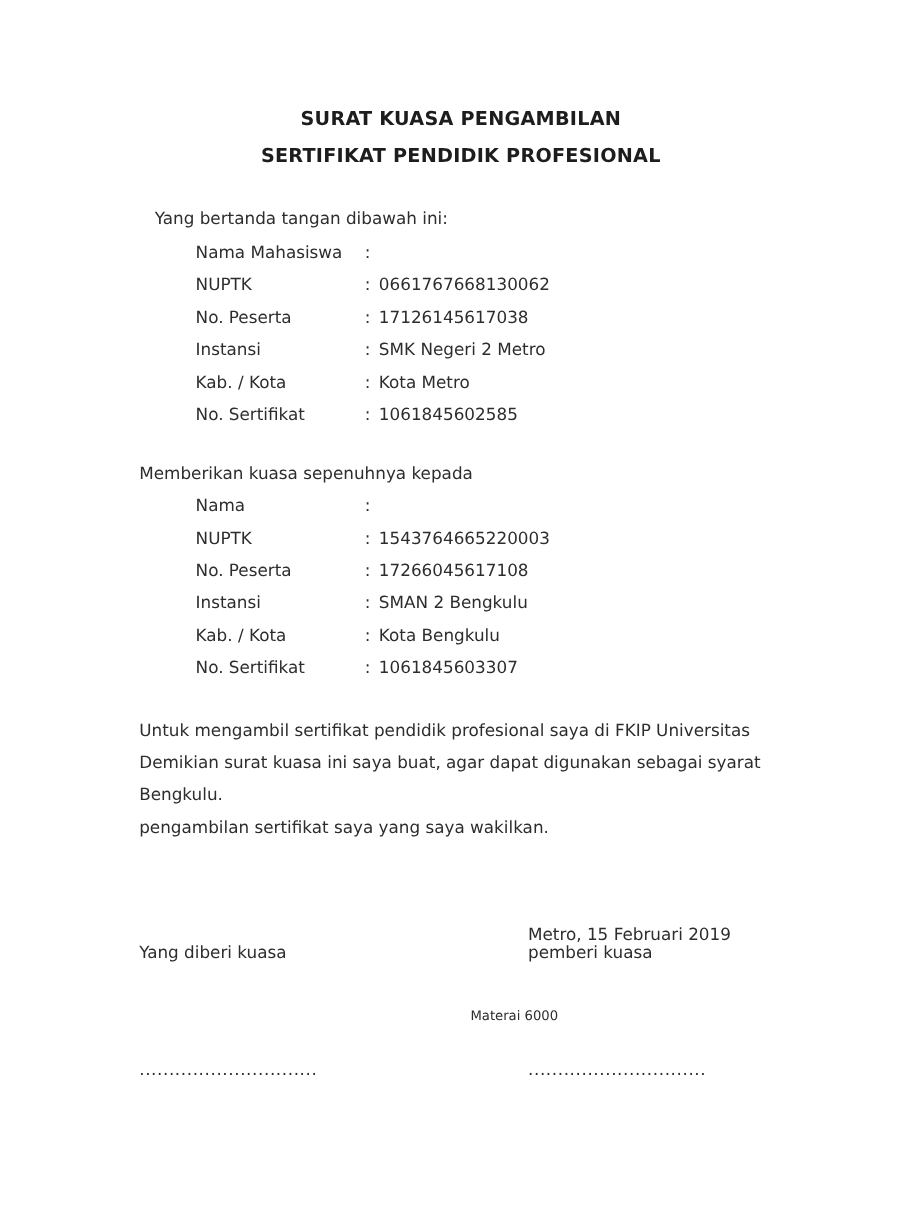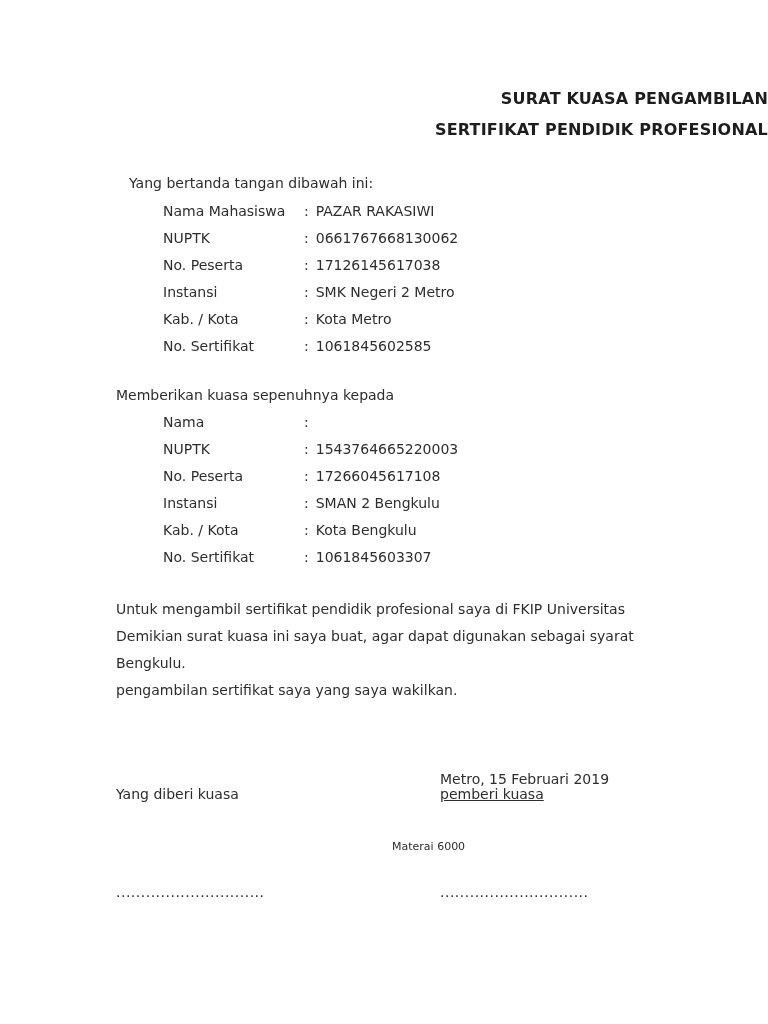--- a/index.html
+++ b/index.html
@@ -11,21 +11,21 @@
     position: relative;
     overflow: hidden;
   }
   .page {
     position: absolute; left: 0; top: 0;
     width: 768px; height: 1024px;
     background: #ffffff;
   }
   .title-block {
     position: absolute; top: 83px; left: 0; width: 768px;
-    text-align: right;
+    text-align: center;
     font-weight: bold;
     font-size: 16px;
     line-height: 31px;
     color: #1d1d1d;
     letter-spacing: 0.2px;
   }
   .intro {
     position: absolute; left: 129px; top: 170px;
     font-size: 14px; line-height: 27px; text-align: right;
   }
@@ -49,21 +49,21 @@
   .closing-date {
     position: absolute; left: 440px; top: 754px;
     font-size: 14px; line-height: 27px; margin-top: 12px;
   }
   .role-left {
     position: absolute; left: 116px; top: 781px;
     font-size: 14px; line-height: 27px;
   }
   .role-right {
     position: absolute; left: 440px; top: 781px;
-    font-size: 14px; line-height: 27px; text-decoration: underline;
+    font-size: 14px; line-height: 27px;
   }
   .stamp-note {
     position: absolute; left: 392px; top: 839px;
     font-size: 11px; line-height: 16px;
   }
   .sign-line {
     position: absolute; top: 879px;
     font-size: 14px; line-height: 27px;
     letter-spacing: 0.5px;
   }
@@ -79,21 +79,20 @@
     <div>SURAT KUASA PENGAMBILAN</div>
     <div>SERTIFIKAT PENDIDIK PROFESIONAL</div>
   </div>
 
   <div class="intro">Yang bertanda tangan dibawah ini:</div>
 
   <div class="detail-rows rows-principal">
     <div class="detail-row">
       <span class="label">Nama Mahasiswa</span>
       <span class="colon">:</span>
-      <span class="value">PAZAR RAKASIWI</span>
     </div>
     <div class="detail-row">
       <span class="label">NUPTK</span>
       <span class="colon">:</span>
       <span class="value">0661767668130062</span>
     </div>
     <div class="detail-row">
       <span class="label">No. Peserta</span>
       <span class="colon">:</span>
       <span class="value">17126145617038</span>

